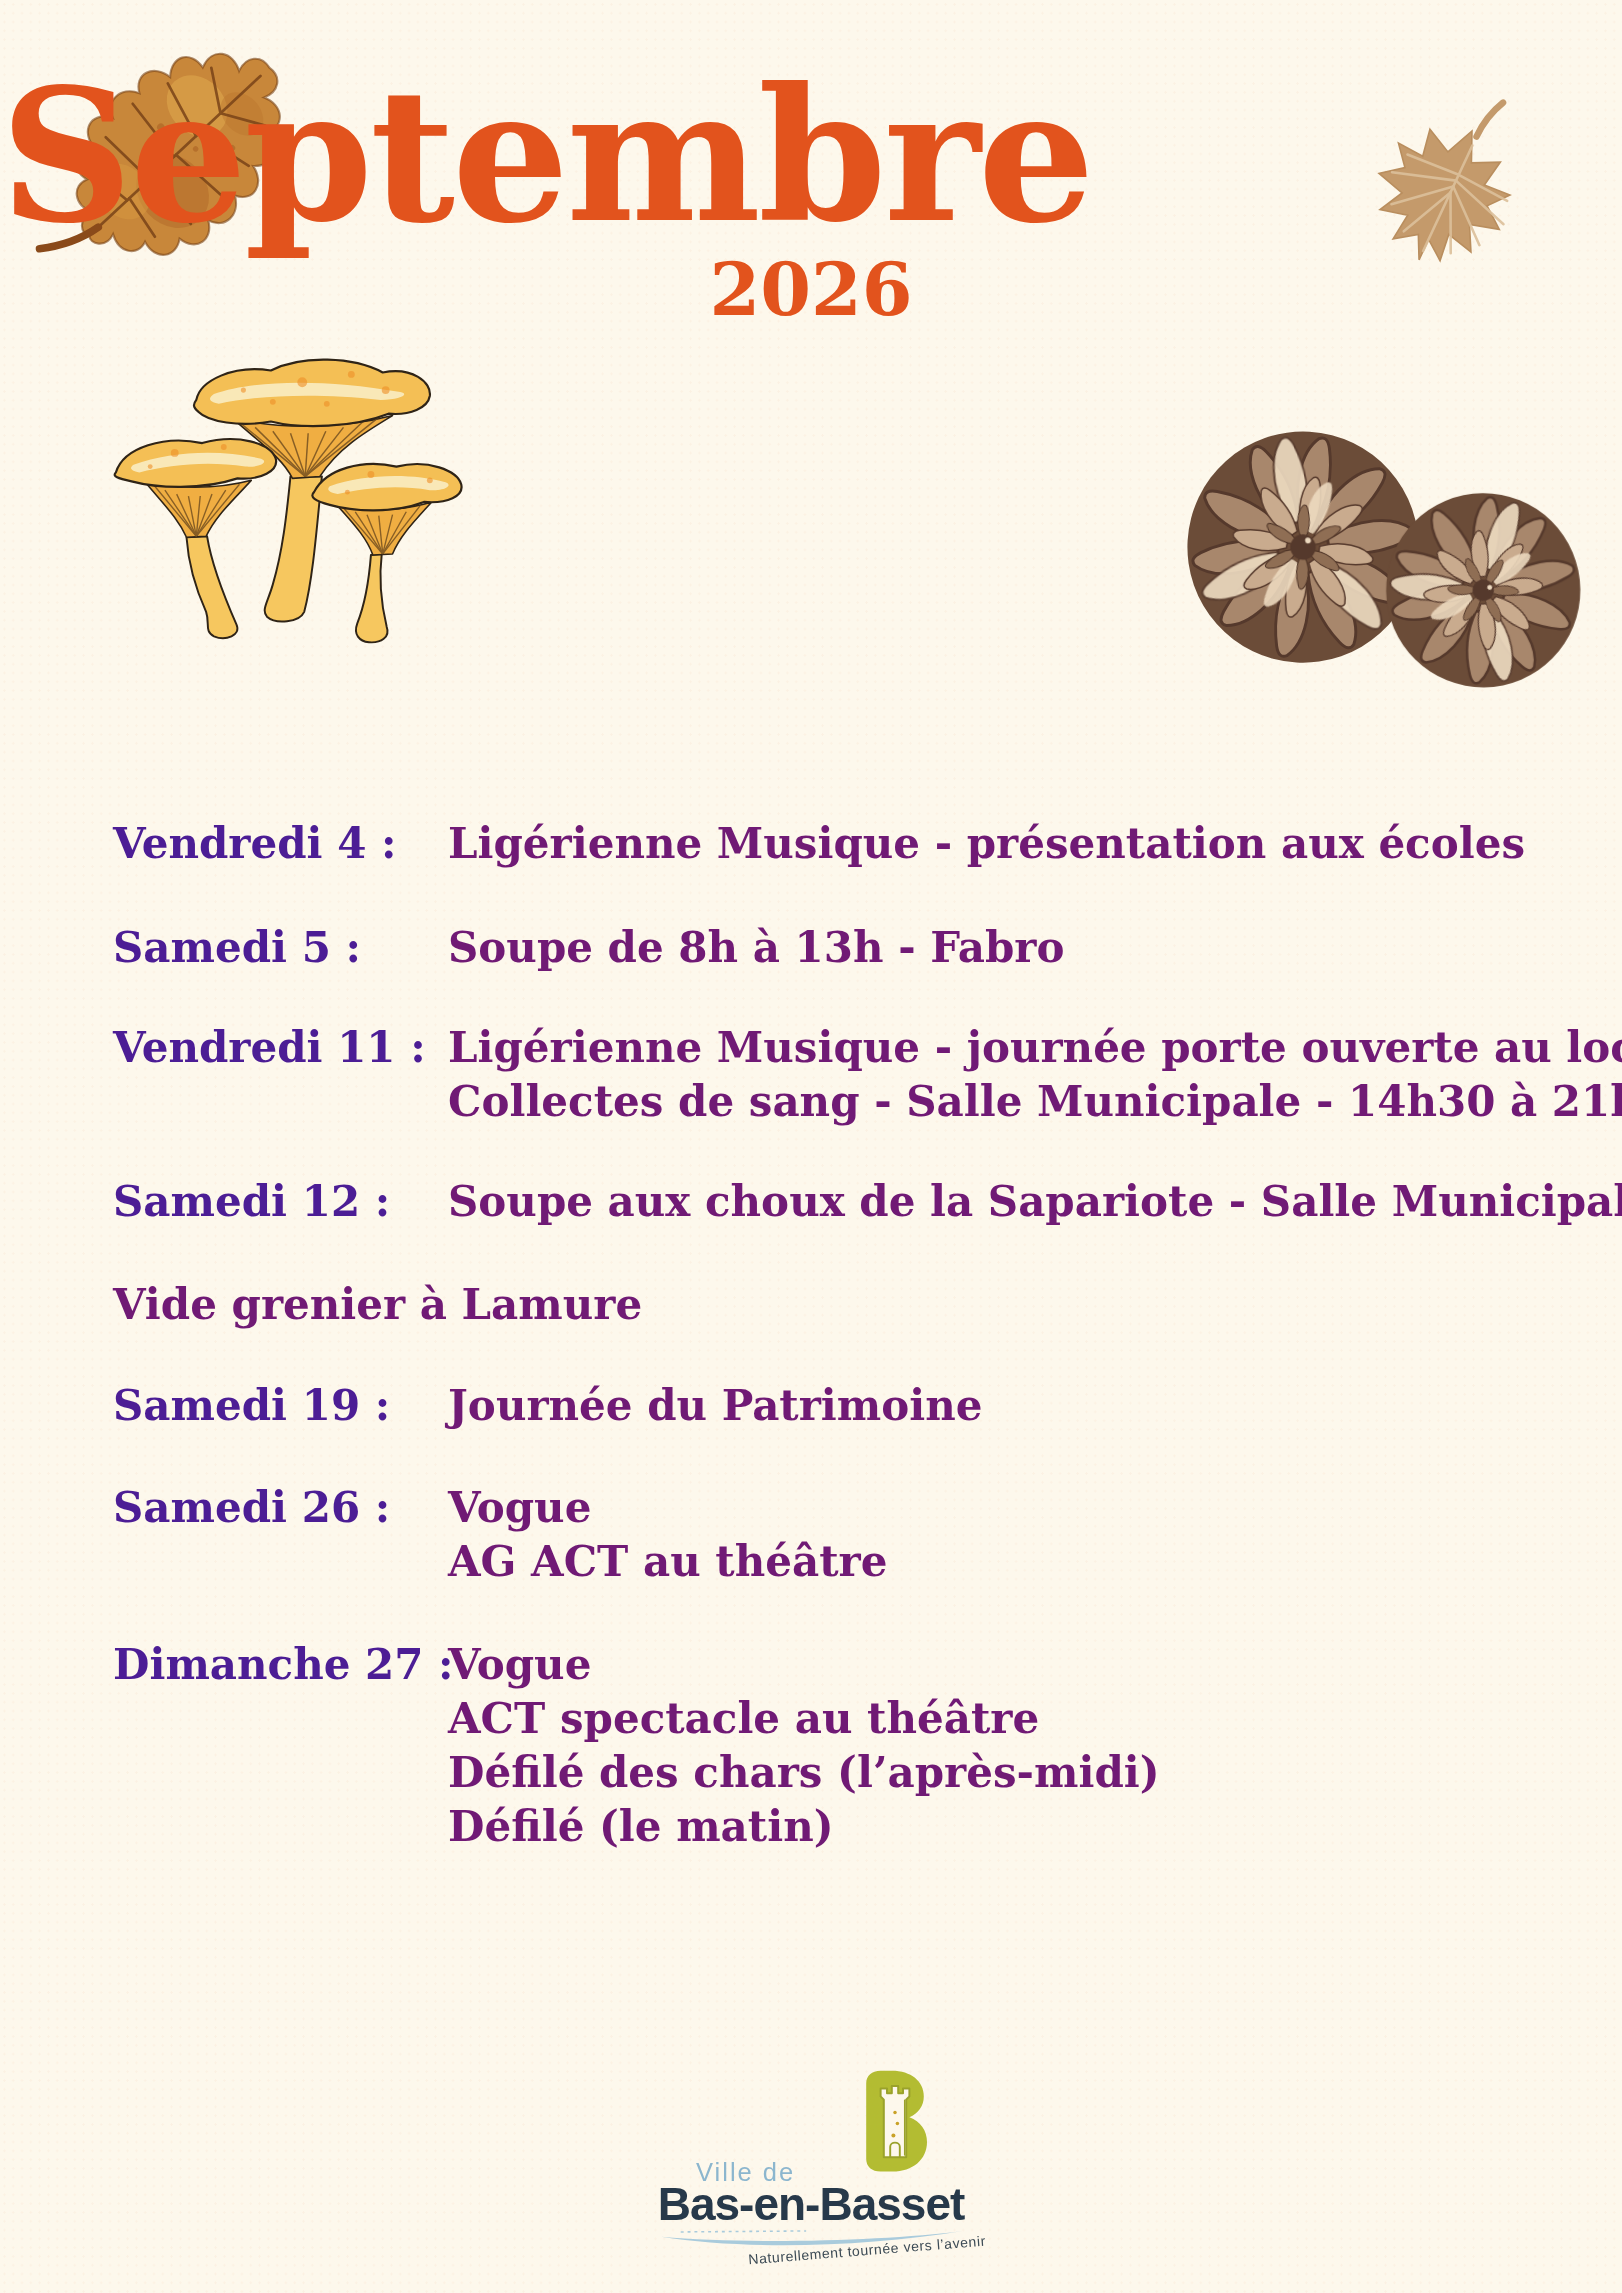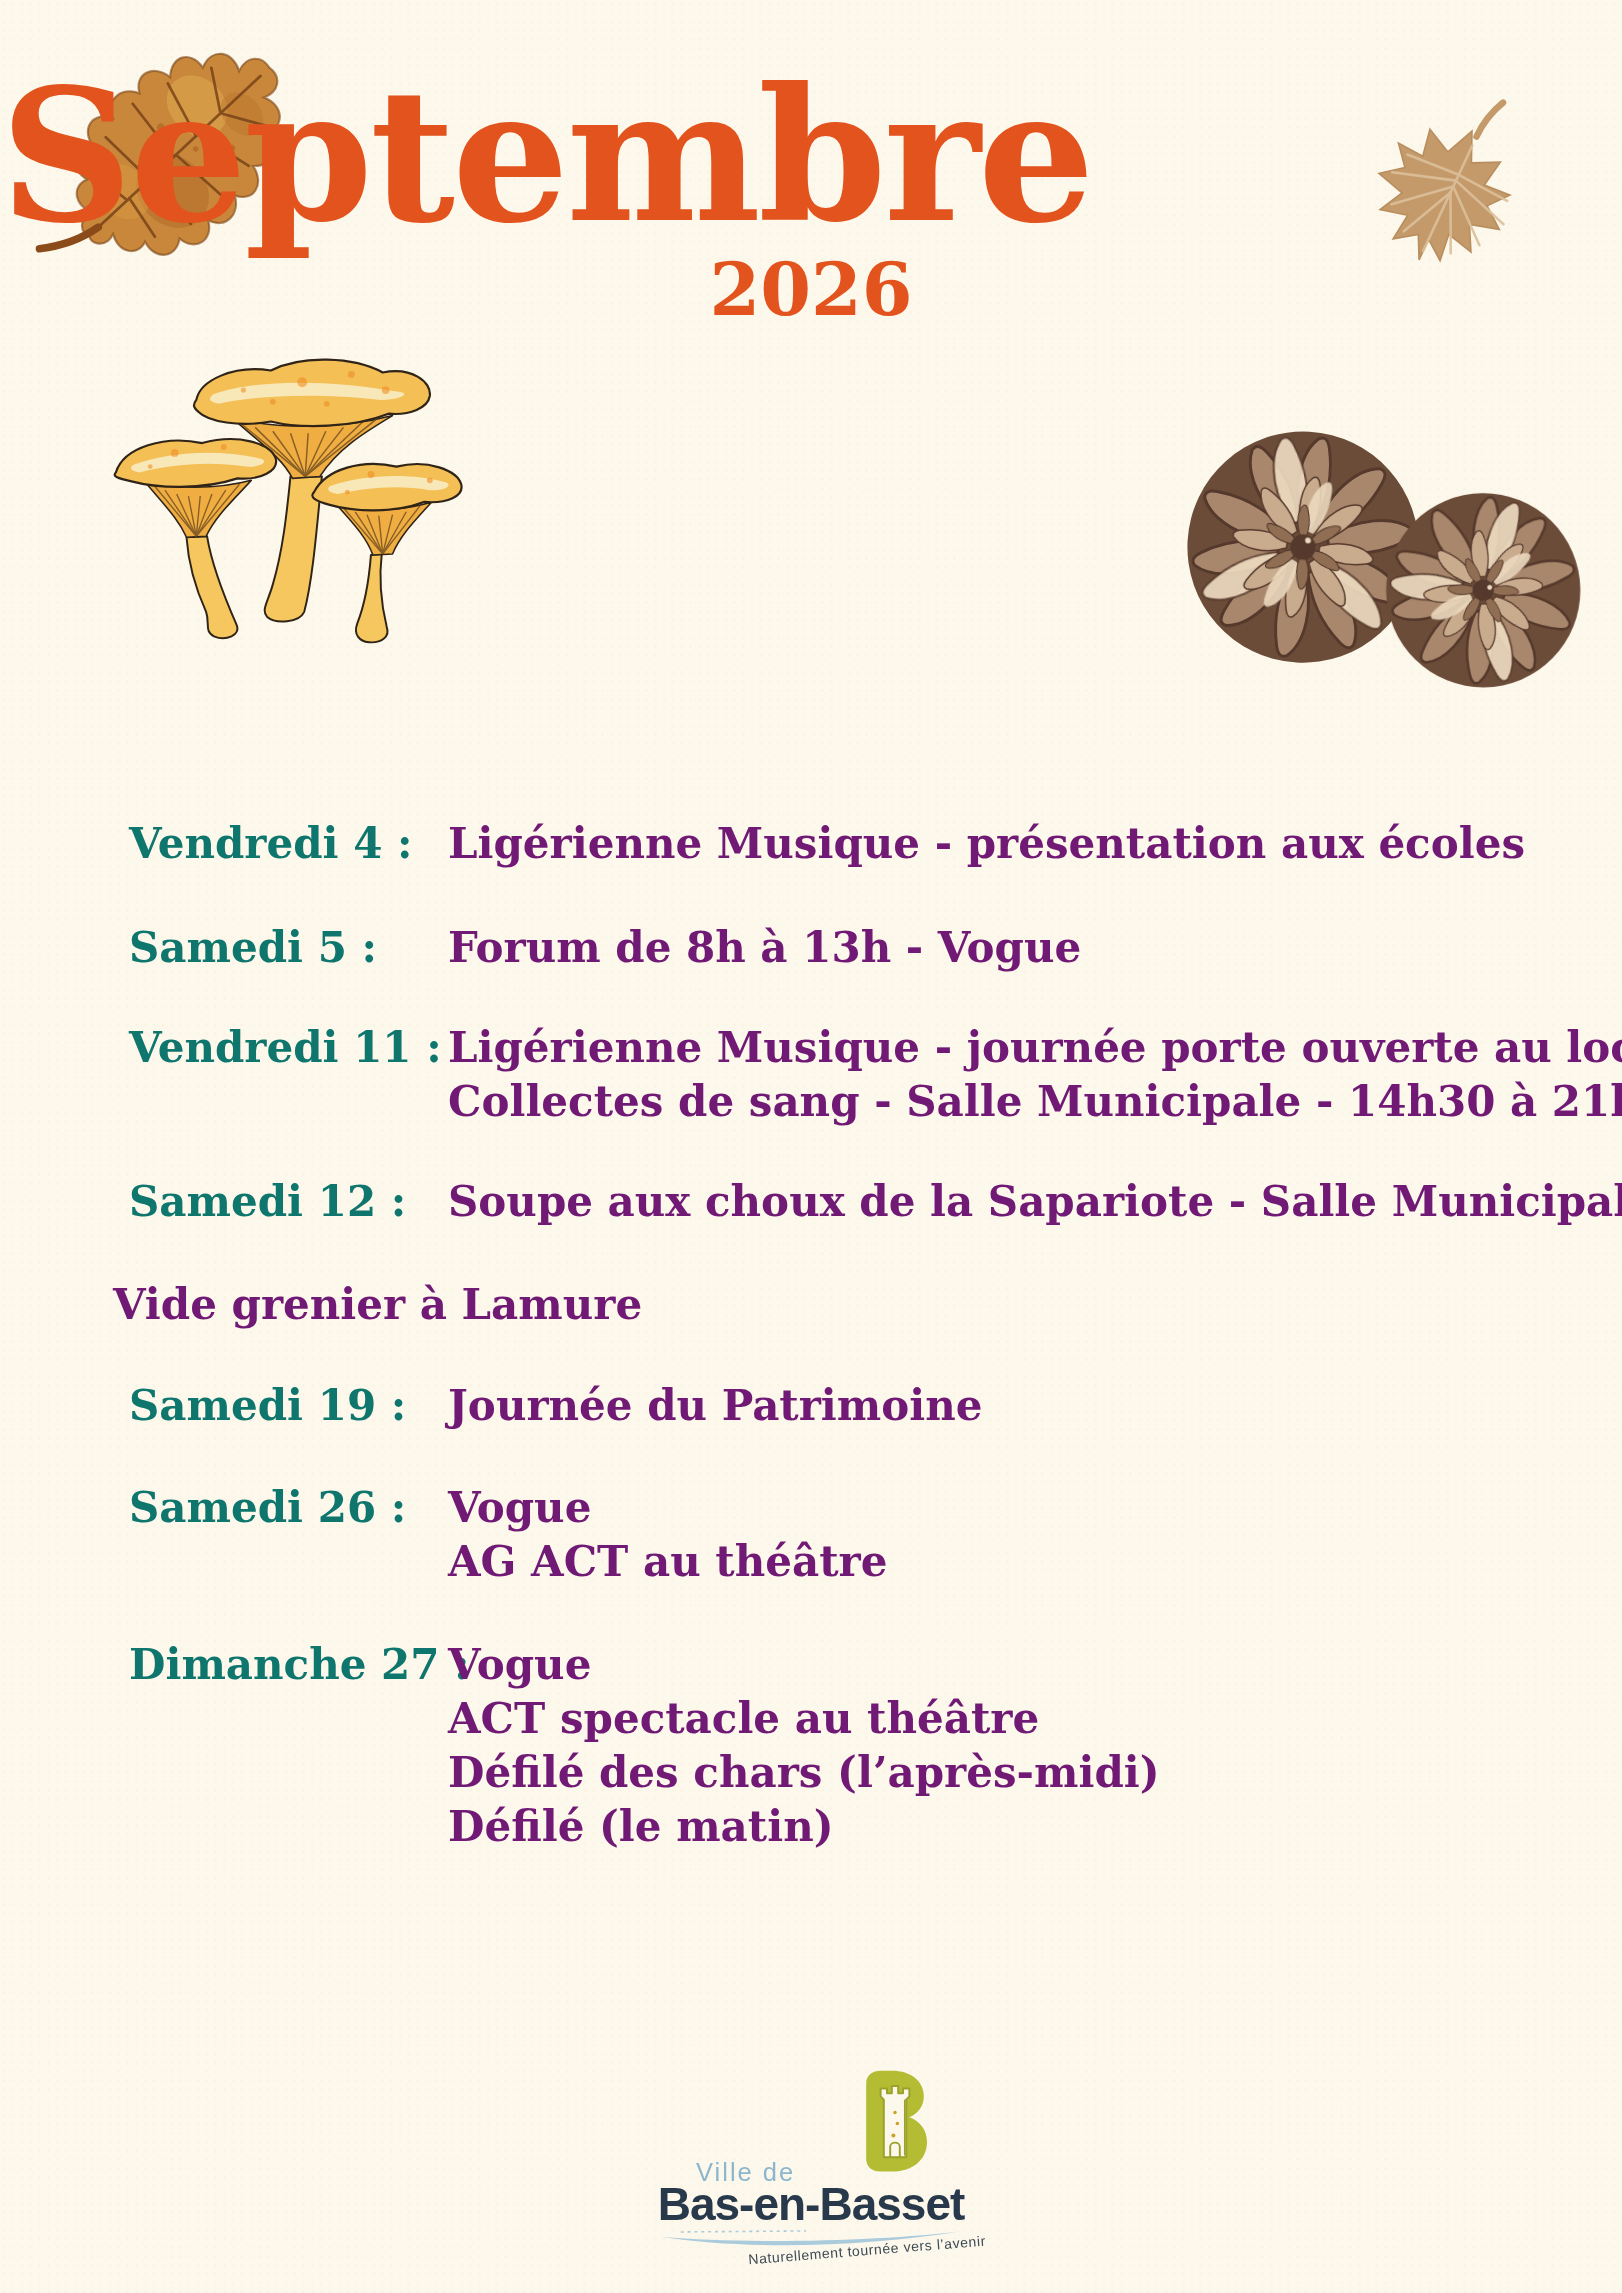--- a/index.html
+++ b/index.html
@@ -27,21 +27,21 @@
     color:#e2531d;
   }
   .event-group {
     position:absolute; left:113px;
     display:grid; grid-template-columns:335px auto;
   }
   .event-date, .event-line {
     font-weight:bold; font-size:42px; line-height:54px;
     white-space:nowrap;
   }
-  .event-date { color:#0f766e;margin-left:16px; }
+  .event-date { color:#4c1d95; }
   .event-line { color:#701a75; }
   .g1{top:817px} .g2{top:921px} .g3{top:1021px} .g4{top:1175px}
   .g5{top:1278px} .g6{top:1379px} .g7{top:1481px} .g8{top:1638px}
 
   
   .logo-b    { position:absolute; left:855px; top:2064px; width:80px; height:116px; }
   .logo-ville{
     position:absolute; left:696px; top:2158px; width:118px;
     font-family:"Liberation Sans", sans-serif;
     font-size:25.5px; letter-spacing:2px; color:#8cb6ce; 
@@ -258,21 +258,21 @@
 
 <div class="event-group g1">
   <div class="event-date">Vendredi 4 :</div>
   <div class="event-lines">
       <div class="event-line">Ligérienne Musique - présentation aux écoles</div>
     </div>
 </div>
 <div class="event-group g2">
   <div class="event-date">Samedi 5 :</div>
   <div class="event-lines">
-      <div class="event-line">Forum de 8h à 13h - Vogue</div>
+      <div class="event-line">Soupe de 8h à 13h - Fabro</div>
     </div>
 </div>
 <div class="event-group g3">
   <div class="event-date">Vendredi 11 :</div>
   <div class="event-lines">
     <div class="event-line">Ligérienne Musique - journée porte ouverte au local</div>
     <div class="event-line">Collectes de sang - Salle Municipale - 14h30 à 21h</div>
   </div>
 </div>
 <div class="event-group g4">

